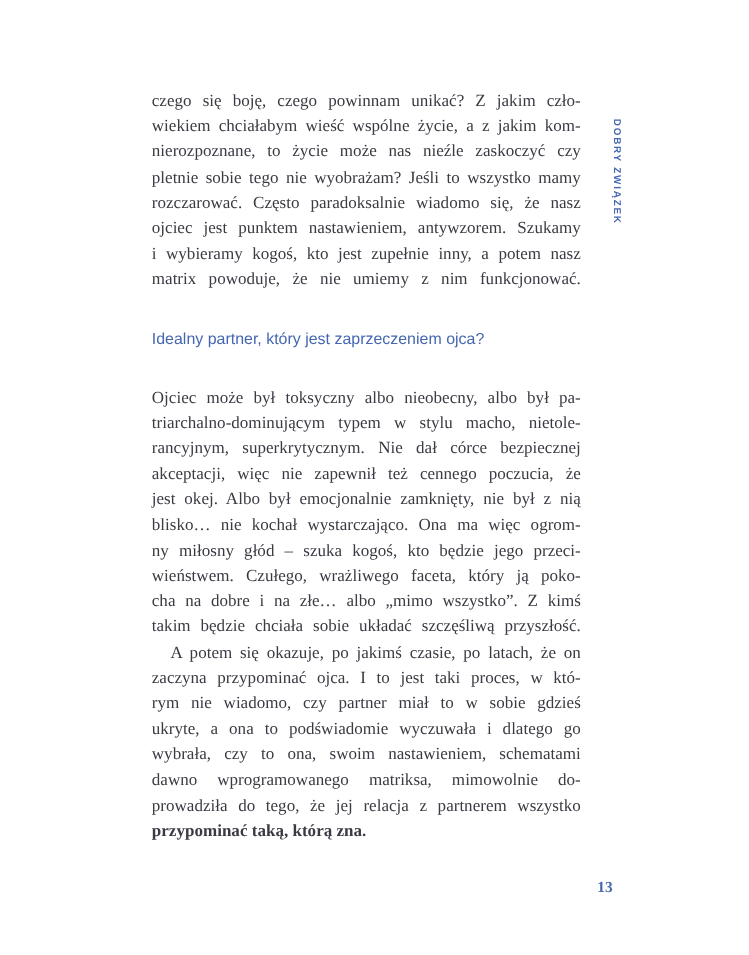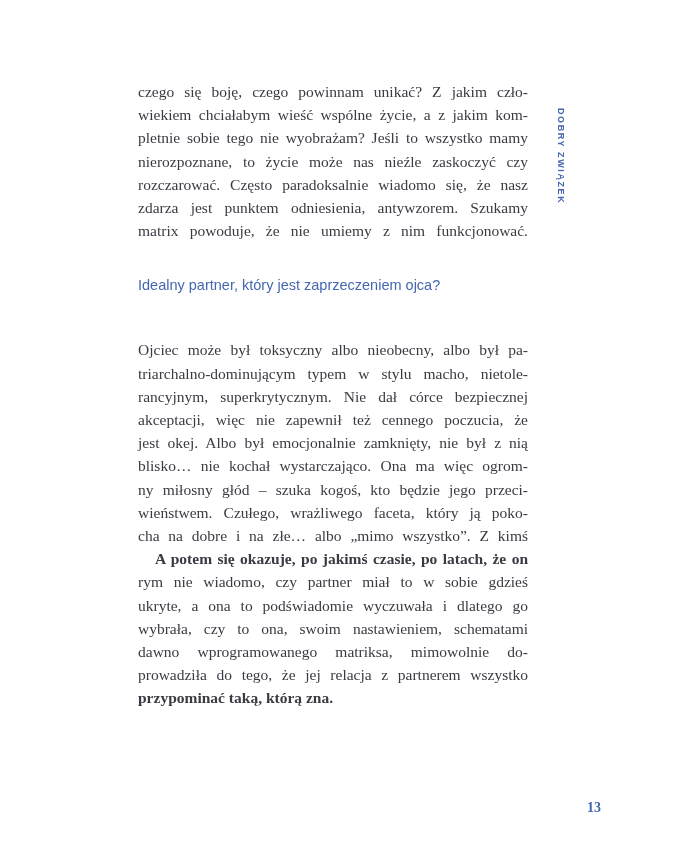--- a/index.html
+++ b/index.html
@@ -35,90 +35,92 @@
     text-align-last: justify;
     white-space: normal;
     color: var(--text);
   }
   .line.last {
     text-align-last: left;
     font-weight: bold;
   }
   .line.indent {
     text-indent: 17px;
-    font-weight: bold;
   }
   .section-heading {
     font-family: "Liberation Sans", sans-serif;
     font-size: 14.5px;
     line-height: 20px;
     color: var(--accent);
     margin-top: 33px;
-    margin-bottom: 43px;
+    margin-bottom: 31px;
     text-align: left;
     text-align-last: left;
   }
   .vertical-label {
     position: absolute;
     left: 556px;
     top: 108px;
     writing-mode: vertical-rl;
     text-orientation: mixed;
     font-family: "Liberation Sans", sans-serif;
     font-size: 9px;
     font-weight: bold;
     letter-spacing: 1.6px;
     color: var(--accent);
     white-space: nowrap;
   }
   .page-number {
     position: absolute;
-    left: 576px;
+    left: 532px;
     top: 800px;
     width: 36px;
     text-align: center;
     font-family: "Liberation Serif", "DejaVu Serif", serif;
     font-size: 14px;
     font-weight: 600;
     color: var(--accent);
   }
 </style>
 </head>
 <body>
 
 <div class="page">
 
   <div class="text-column">
 
     <div class="para">
       <div class="line">czego się boję, czego powinnam unikać? Z jakim czło-</div>
       <div class="line">wiekiem chciałabym wieść wspólne życie, a z jakim kom-</div>
+      <div class="line">nierozpoznane, to życie może nas nieźle zaskoczyć czy</div>
       <div class="line">pletnie sobie tego nie wyobrażam? Jeśli to wszystko mamy</div>
-      <div class="line">nierozpoznane, to życie może nas nieźle zaskoczyć czy</div>
       <div class="line">rozczarować. Często paradoksalnie wiadomo się, że nasz</div>
-      <div class="line">zdarza jest punktem odniesienia, antywzorem. Szukamy</div>
+      <div class="line">ojciec jest punktem nastawieniem, antywzorem. Szukamy</div>
+      <div class="line">i wybieramy kogoś, kto jest zupełnie inny, a potem nasz</div>
       <div class="line">matrix powoduje, że nie umiemy z nim funkcjonować.</div>
     </div>
 
     <div class="section-heading">Idealny partner, który jest zaprzeczeniem ojca?</div>
 
     <div class="para">
       <div class="line">Ojciec może był toksyczny albo nieobecny, albo był pa-</div>
       <div class="line">triarchalno-dominującym typem w stylu macho, nietole-</div>
       <div class="line">rancyjnym, superkrytycznym. Nie dał córce bezpiecznej</div>
       <div class="line">akceptacji, więc nie zapewnił też cennego poczucia, że</div>
       <div class="line">jest okej. Albo był emocjonalnie zamknięty, nie był z nią</div>
       <div class="line">blisko… nie kochał wystarczająco. Ona ma więc ogrom-</div>
       <div class="line">ny miłosny głód – szuka kogoś, kto będzie jego przeci-</div>
       <div class="line">wieństwem. Czułego, wrażliwego faceta, który ją poko-</div>
       <div class="line">cha na dobre i na złe… albo „mimo wszystko”. Z kimś</div>
+      <div class="line">takim będzie chciała sobie układać szczęśliwą przyszłość.</div>
     </div>
 
     <div class="para">
       <div class="line indent">A potem się okazuje, po jakimś czasie, po latach, że on</div>
+      <div class="line">zaczyna przypominać ojca. I to jest taki proces, w któ-</div>
       <div class="line">rym nie wiadomo, czy partner miał to w sobie gdzieś</div>
       <div class="line">ukryte, a ona to podświadomie wyczuwała i dlatego go</div>
       <div class="line">wybrała, czy to ona, swoim nastawieniem, schematami</div>
       <div class="line">dawno wprogramowanego matriksa, mimowolnie do-</div>
       <div class="line">prowadziła do tego, że jej relacja z partnerem wszystko</div>
       <div class="line last">przypominać taką, którą zna.</div>
     </div>
 
   </div>
 

